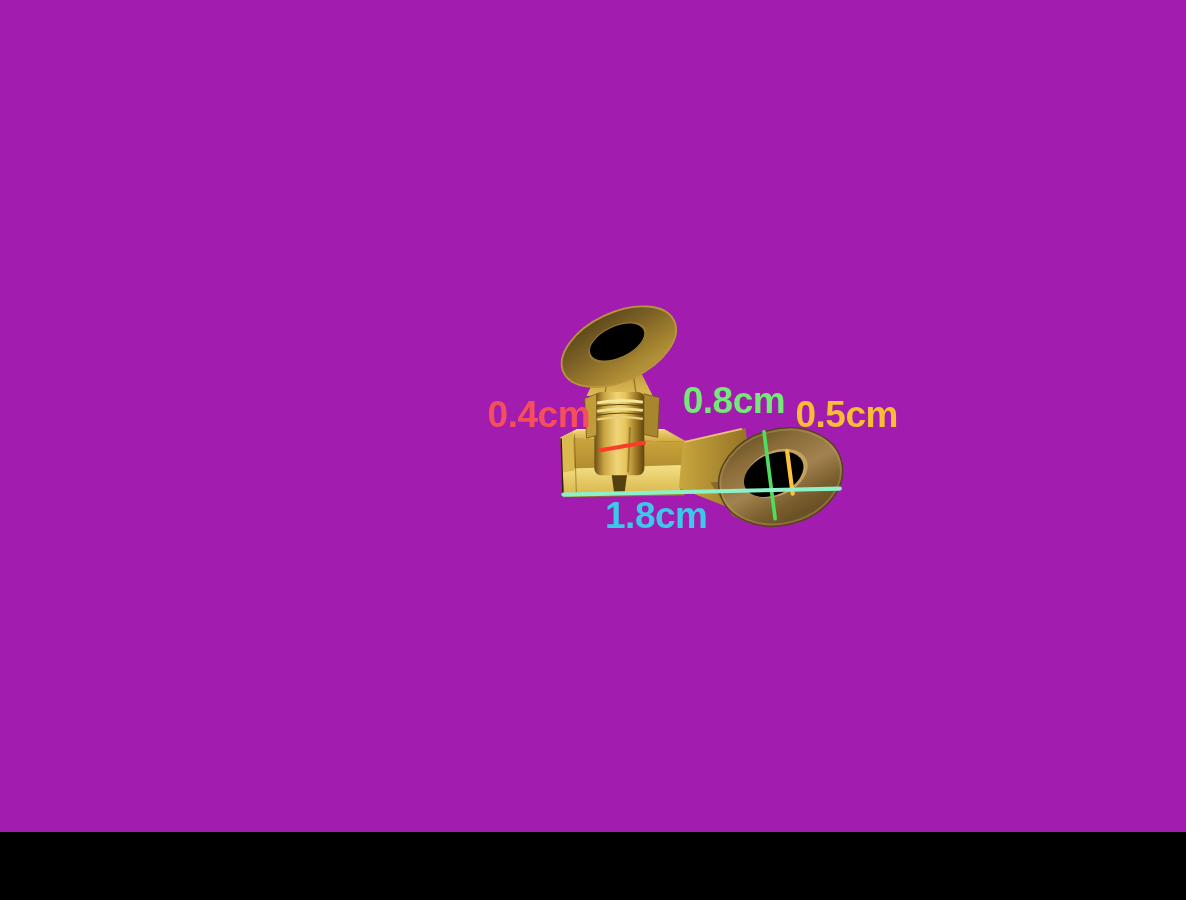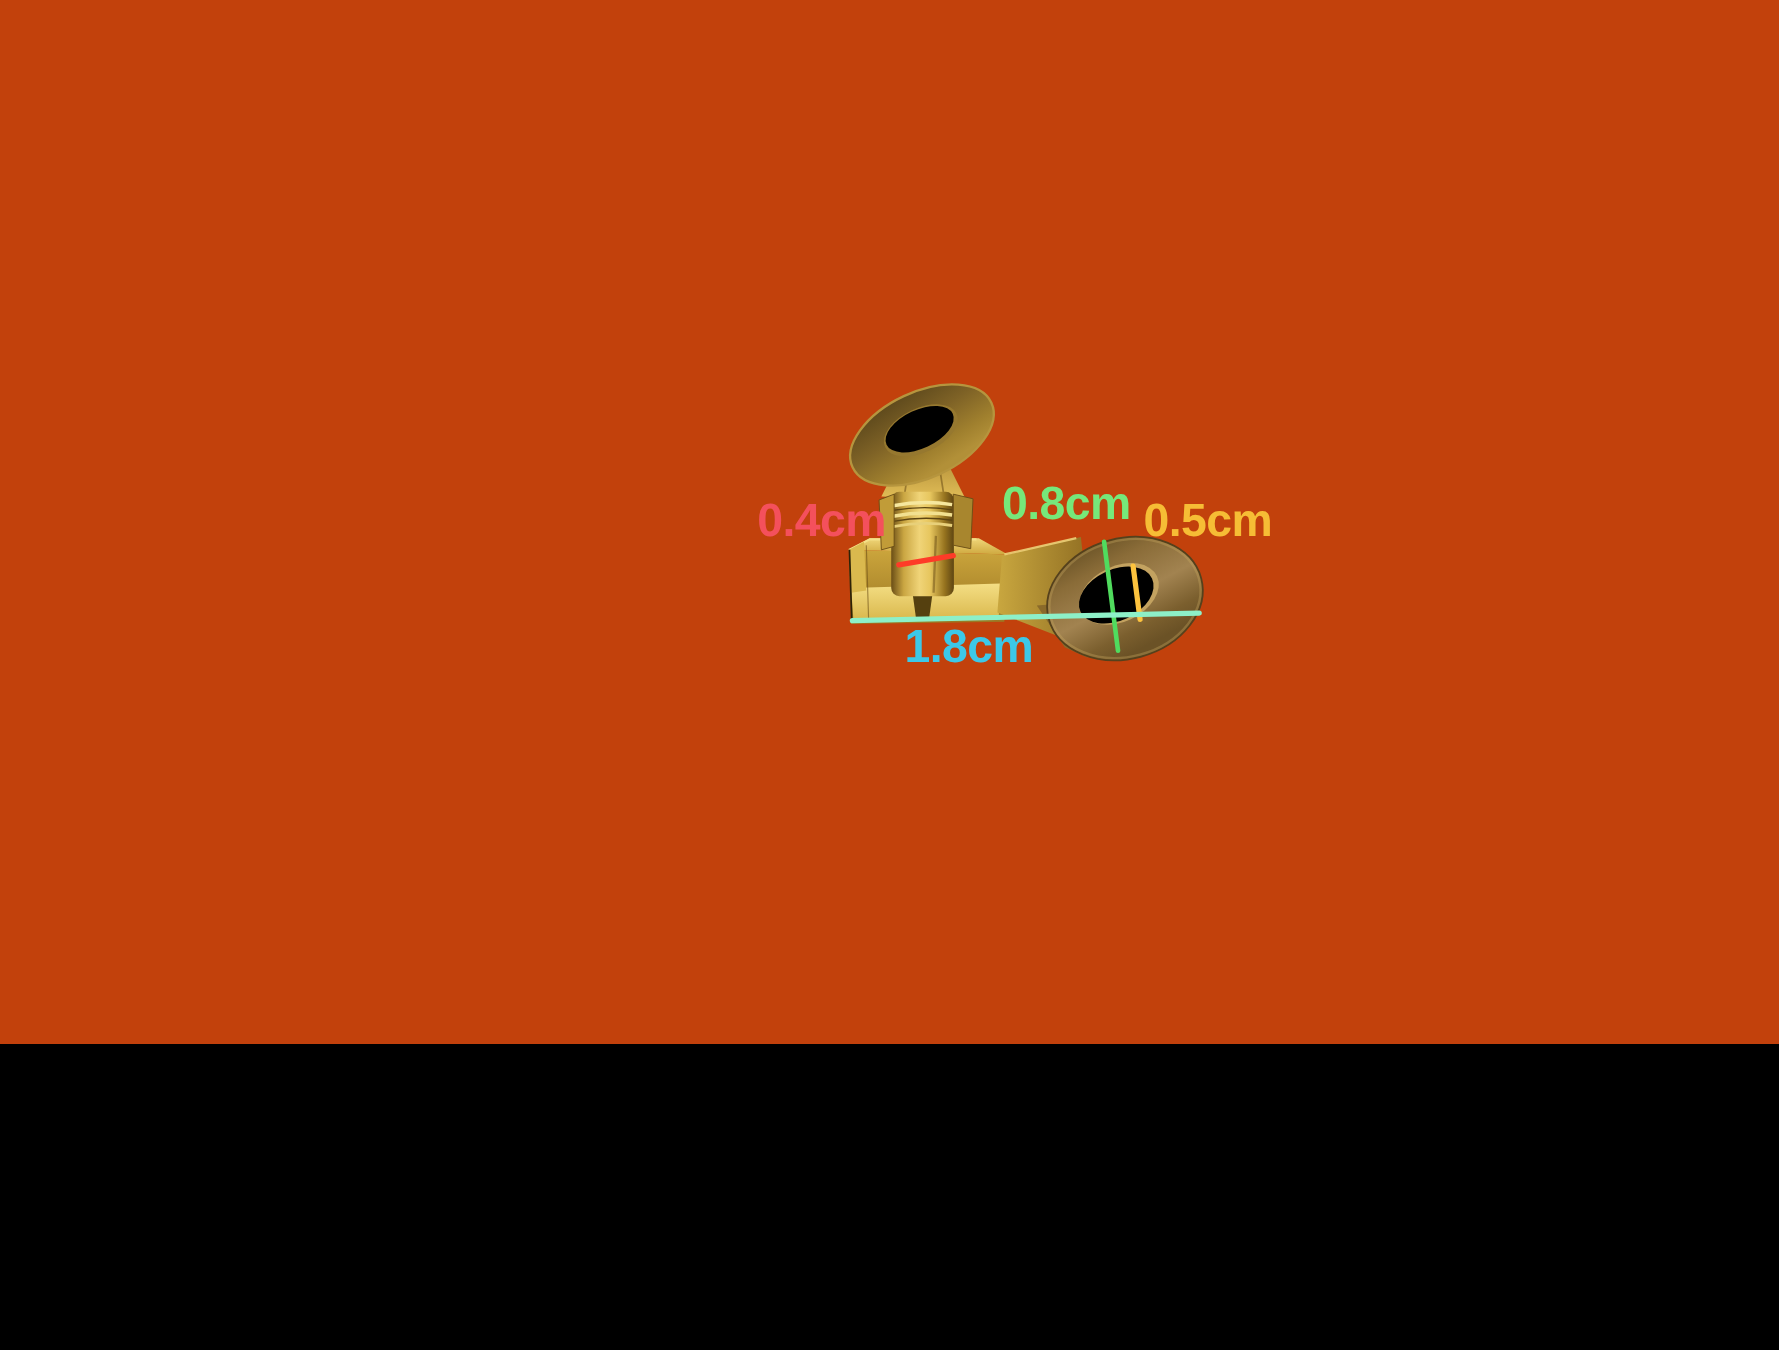--- a/index.html
+++ b/index.html
@@ -3,22 +3,22 @@
 <meta charset="utf-8">
 <style>
   html, body {
     margin: 0;
     padding: 0;
     background: #000000;
   }
   .stage {
     position: relative;
     width: 1186px;
-    height: 696px;
-    background: #c2410c;
+    height: 832px;
+    background: #a21caf;
     overflow: hidden;
     font-family: "Liberation Sans", sans-serif;
   }
   .photo-svg {
     position: absolute;
     inset: 0;
     width: 100%;
     height: 100%;
   }
   .dim-label {

